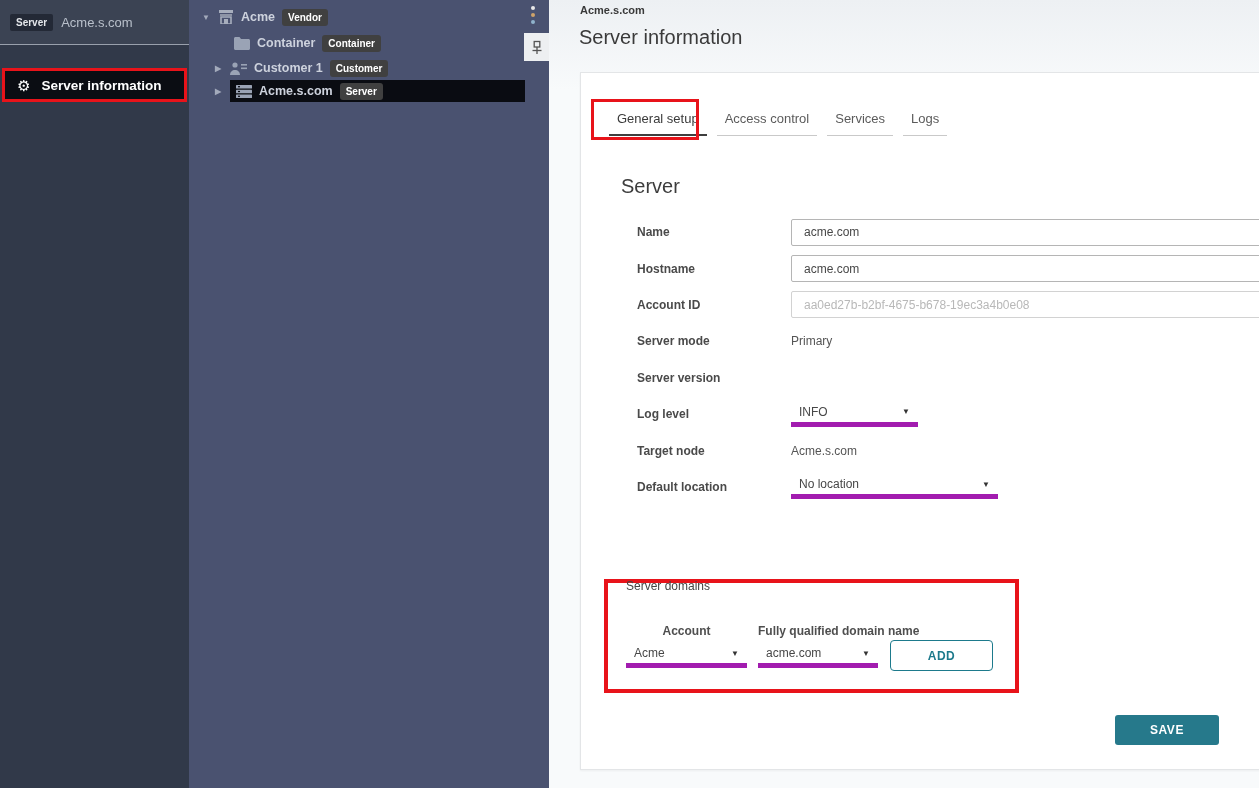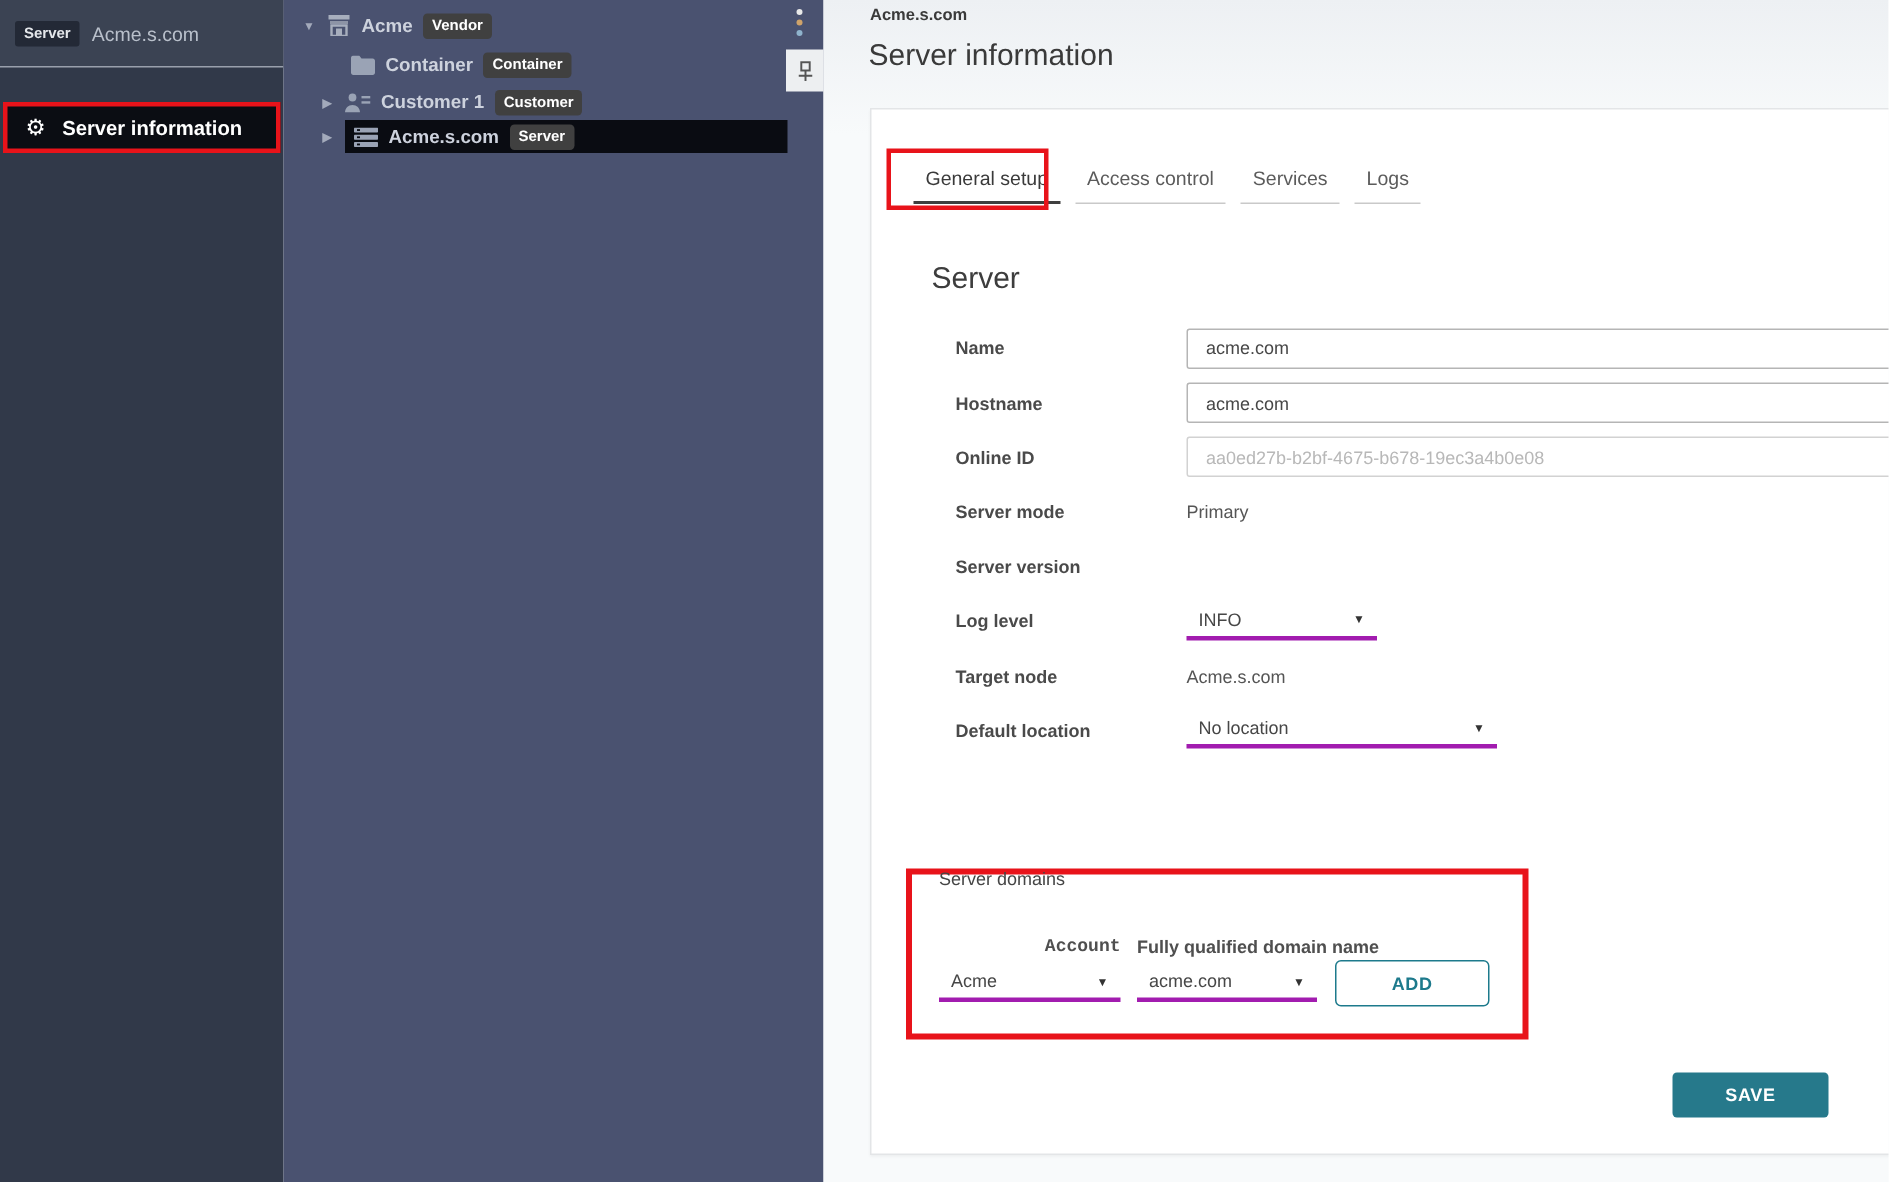--- a/index.html
+++ b/index.html
@@ -64,31 +64,31 @@
   .form { position:absolute; top:141px; left:0; right:0; }
   .frow { height:36.4px; display:flex; align-items:center; padding-left:40px; }
   .flabel { width:170px; flex:0 0 auto; font-size:12px; font-weight:bold; color:#4a4a4a;padding-left:16px; }
   .fvalue { font-size:12px; color:#555555; }
   .fcontrol { flex:1; display:flex; align-items:center; }
   .tinput { flex:1; height:27px; border:1px solid #b5b5b5; border-radius:2px; background:#fff;
             font-family:"Liberation Sans",sans-serif; font-size:12px; color:#474747; padding:0 12px; outline:none; }
   .tinput.disabled { border-color:#d2d2d2; color:#b8b8b8; }
   .req { width:14px; text-align:center; color:#cccccc; font-size:12px; flex:0 0 auto; }
   .fselect { display:flex; align-items:center; justify-content:space-between; height:25px;
-             border-bottom:3px solid #a21caf; padding:0 8px; cursor:pointer; }
+             border-bottom:5px solid #a21caf; padding:0 8px; cursor:pointer; }
   .fselect .sel-value { font-size:12px; color:#474747; }
   .fselect .sel-caret { font-size:8px; color:#333333; }
   .w-log { width:127px; } .w-loc { width:207px; }
 
   
   .domains-annotation { position:absolute; left:23px; top:506px; width:415px; height:114px;
                         border:4px solid #e8131a; pointer-events:none; }
   .domains-title { position:absolute; left:45px; top:506px; font-size:12px; color:#454545; }
   .dlabel { position:absolute; top:551px; font-size:12px; font-weight:bold; color:#4f4f4f; white-space:nowrap; }
-  .dlabel.acct { left:45px; width:121px; text-align:right;font-family:Liberation Mono, monospace; }
+  .dlabel.acct { left:45px; width:121px; text-align:center; }
   .dlabel.fqdn { left:177px; }
   .dselect { position:absolute; top:570px; }
   .dselect.acct { left:45px; width:121px; }
   .dselect.fqdn { left:177px; width:120px; }
   .add-btn { position:absolute; left:309px; top:567px; width:103px; height:31px; background:#ffffff;
              border:1px solid #1d7a8c; border-radius:4px; color:#1d7a8c; font-size:12px; font-weight:bold;
              letter-spacing:0.5px; cursor:pointer; font-family:"Liberation Sans",sans-serif; }
   .save-btn { position:absolute; left:534px; top:642px; width:104px; height:30px; background:#26798b;
               border:none; border-radius:3px; color:#ffffff; font-size:12px; font-weight:bold;
               letter-spacing:0.5px; cursor:pointer; font-family:"Liberation Sans",sans-serif; }
@@ -209,21 +209,21 @@
       <div class="frow">
         <span class="flabel">Hostname</span>
         <span class="fcontrol">
             <input class="tinput" value="acme.com" style="">
         <span class="req">*</span>
           </span>
       </div>
 
 
       <div class="frow">
-        <span class="flabel">Online ID</span>
+        <span class="flabel">Account ID</span>
         <span class="fcontrol">
             <input class="tinput disabled" disabled="" value="aa0ed27b-b2bf-4675-b678-19ec3a4b0e08" style="">
         <span class="req"></span>
           </span>
       </div>
 
 
       <div class="frow">
         <span class="flabel">Server mode</span>
         <span class="fvalue">Primary</span>

